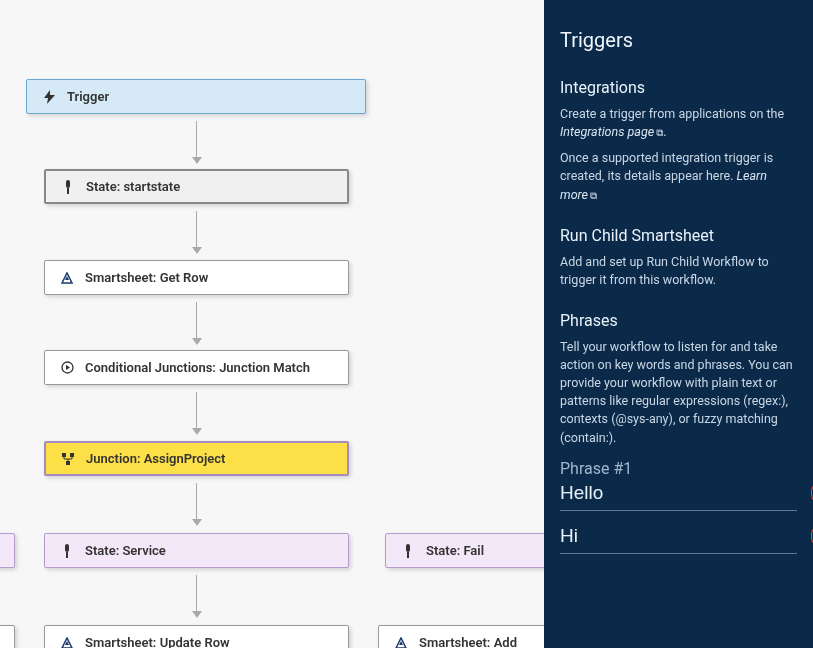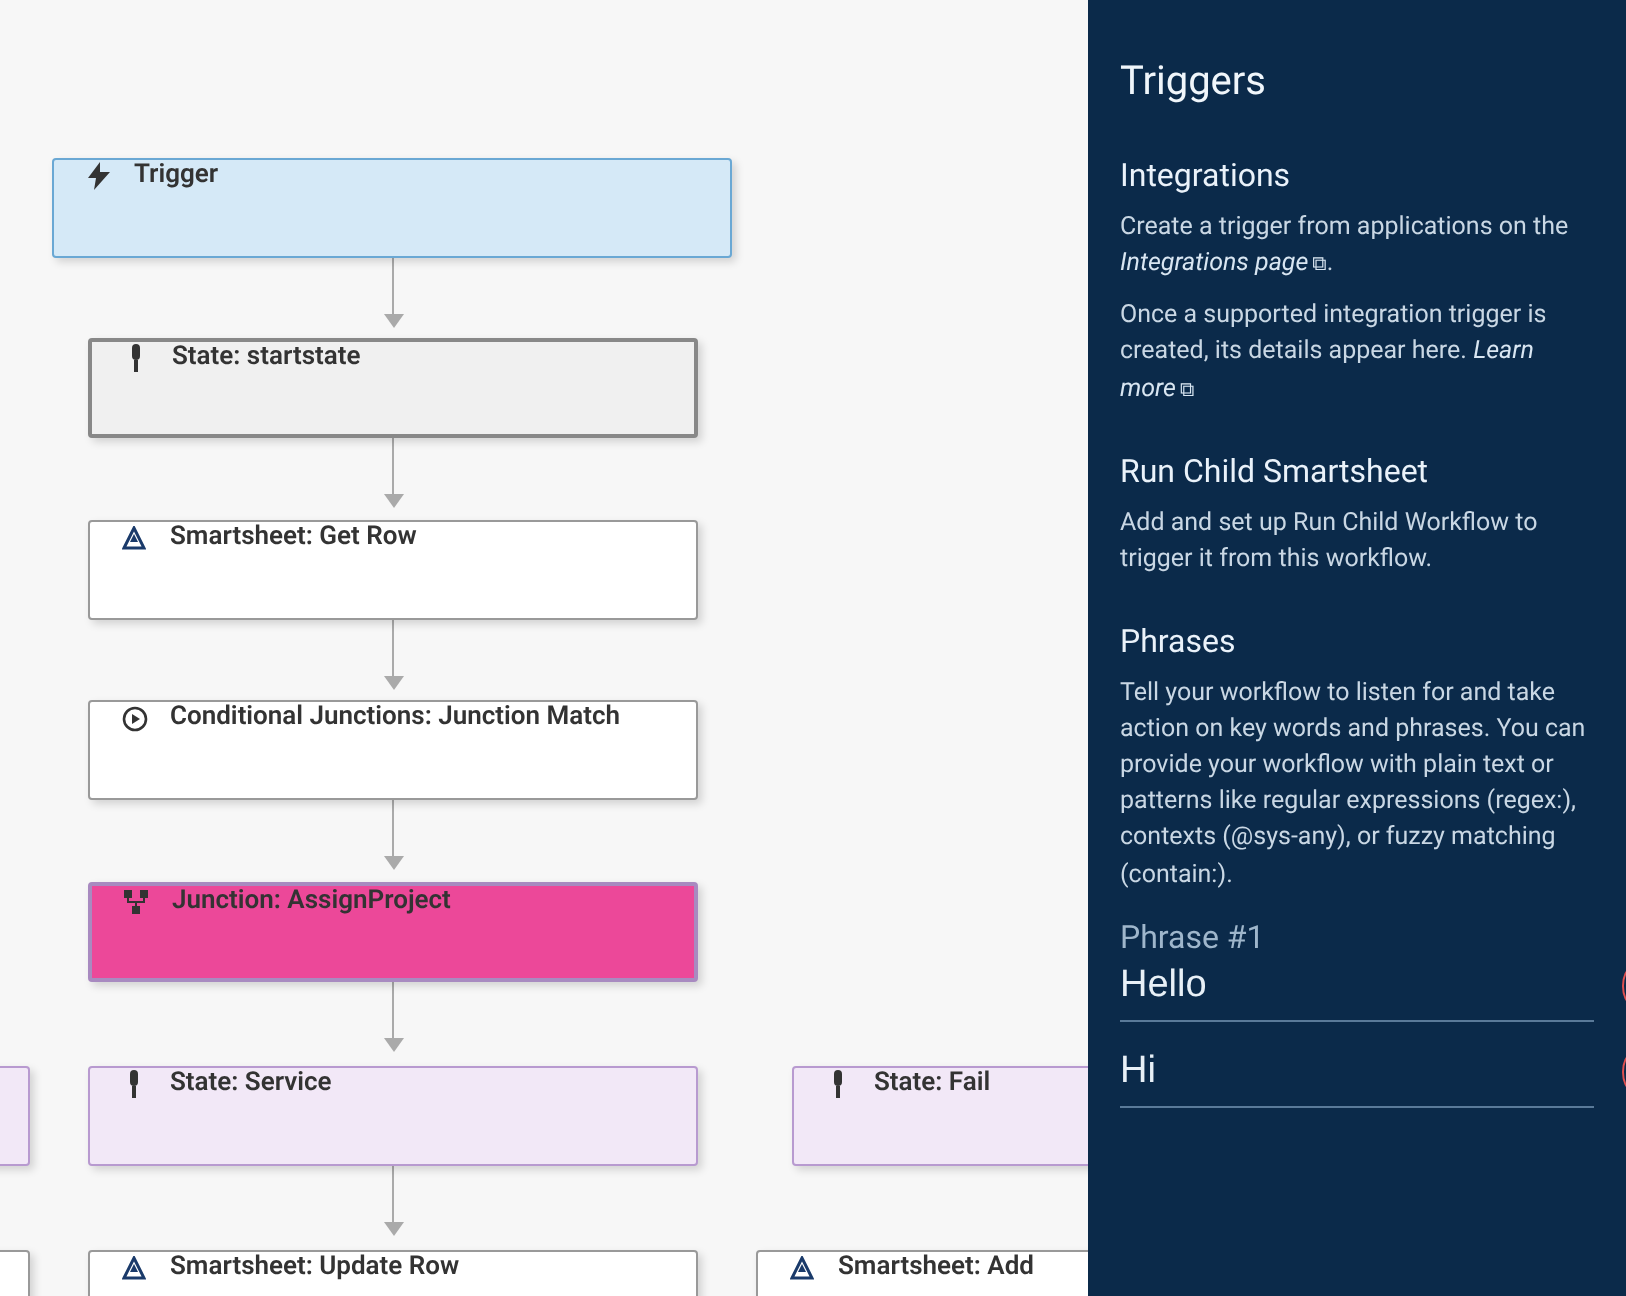--- a/index.html
+++ b/index.html
@@ -12,37 +12,38 @@
     background: #f7f7f7;
   }
   .canvas {
     flex: 1;
     position: relative;
     background: #f7f7f7;
     overflow: hidden;
   }
   .node {
     position: absolute;
-    height: 50px;
+    height: 35px;
     border: 1px solid #999;
     border-radius: 2px;
     display: flex;
+    align-items: center;
     padding: 0 14px;
     font-size: 13px;
     font-weight: 600;
     color: #333;
     box-shadow: 2px 2px 4px rgba(0,0,0,0.15);
     background: #fff;
   }
   .node.trigger { background: #d5e9f7; border-color: #6aa8d4; }
   .node.state   { background: #e6e6e6; border-color: #aaa; }
   .node.state-outlined { background: #f0f0f0; border:2px solid #888; }
   .node.white   { background: #fff; }
   .node.junction{ background: #f2e8f7; border-color: #b89ad0; }
-  .node.junction-outlined { background:#ec4899; border:2px solid #a88ac0; }
+  .node.junction-outlined { background:#fde047; border:2px solid #a88ac0; }
   .node .icon {
     width: 16px;
     height: 16px;
     margin-right: 10px;
     display: inline-flex;
     align-items: center;
     justify-content: center;
     color: #333;
     font-size: 12px;
   }
@@ -216,21 +217,21 @@
   <div class="node junction" style="left:44px;top:533px;width:305px">
     <span class="icon">
       <svg width="10" height="14" viewBox="0 0 10 14">
           <rect x="3" y="0" width="4" height="8" rx="2" fill="#333"></rect>
           <rect x="4" y="8" width="2" height="6" fill="#333"></rect>
         </svg>
     </span>
     <span>State: Service</span>
   </div>
 
-  <div class="node junction" style="left:396px;top:533px;width:200px">
+  <div class="node junction" style="left:385px;top:533px;width:200px">
     <span class="icon">
       <svg width="10" height="14" viewBox="0 0 10 14">
           <rect x="3" y="0" width="4" height="8" rx="2" fill="#333"></rect>
           <rect x="4" y="8" width="2" height="6" fill="#333"></rect>
         </svg>
     </span>
     <span>State: Fail</span>
   </div>
 
   <div class="node white" style="left:-20px;top:625px;width:35px;padding:0"></div>

